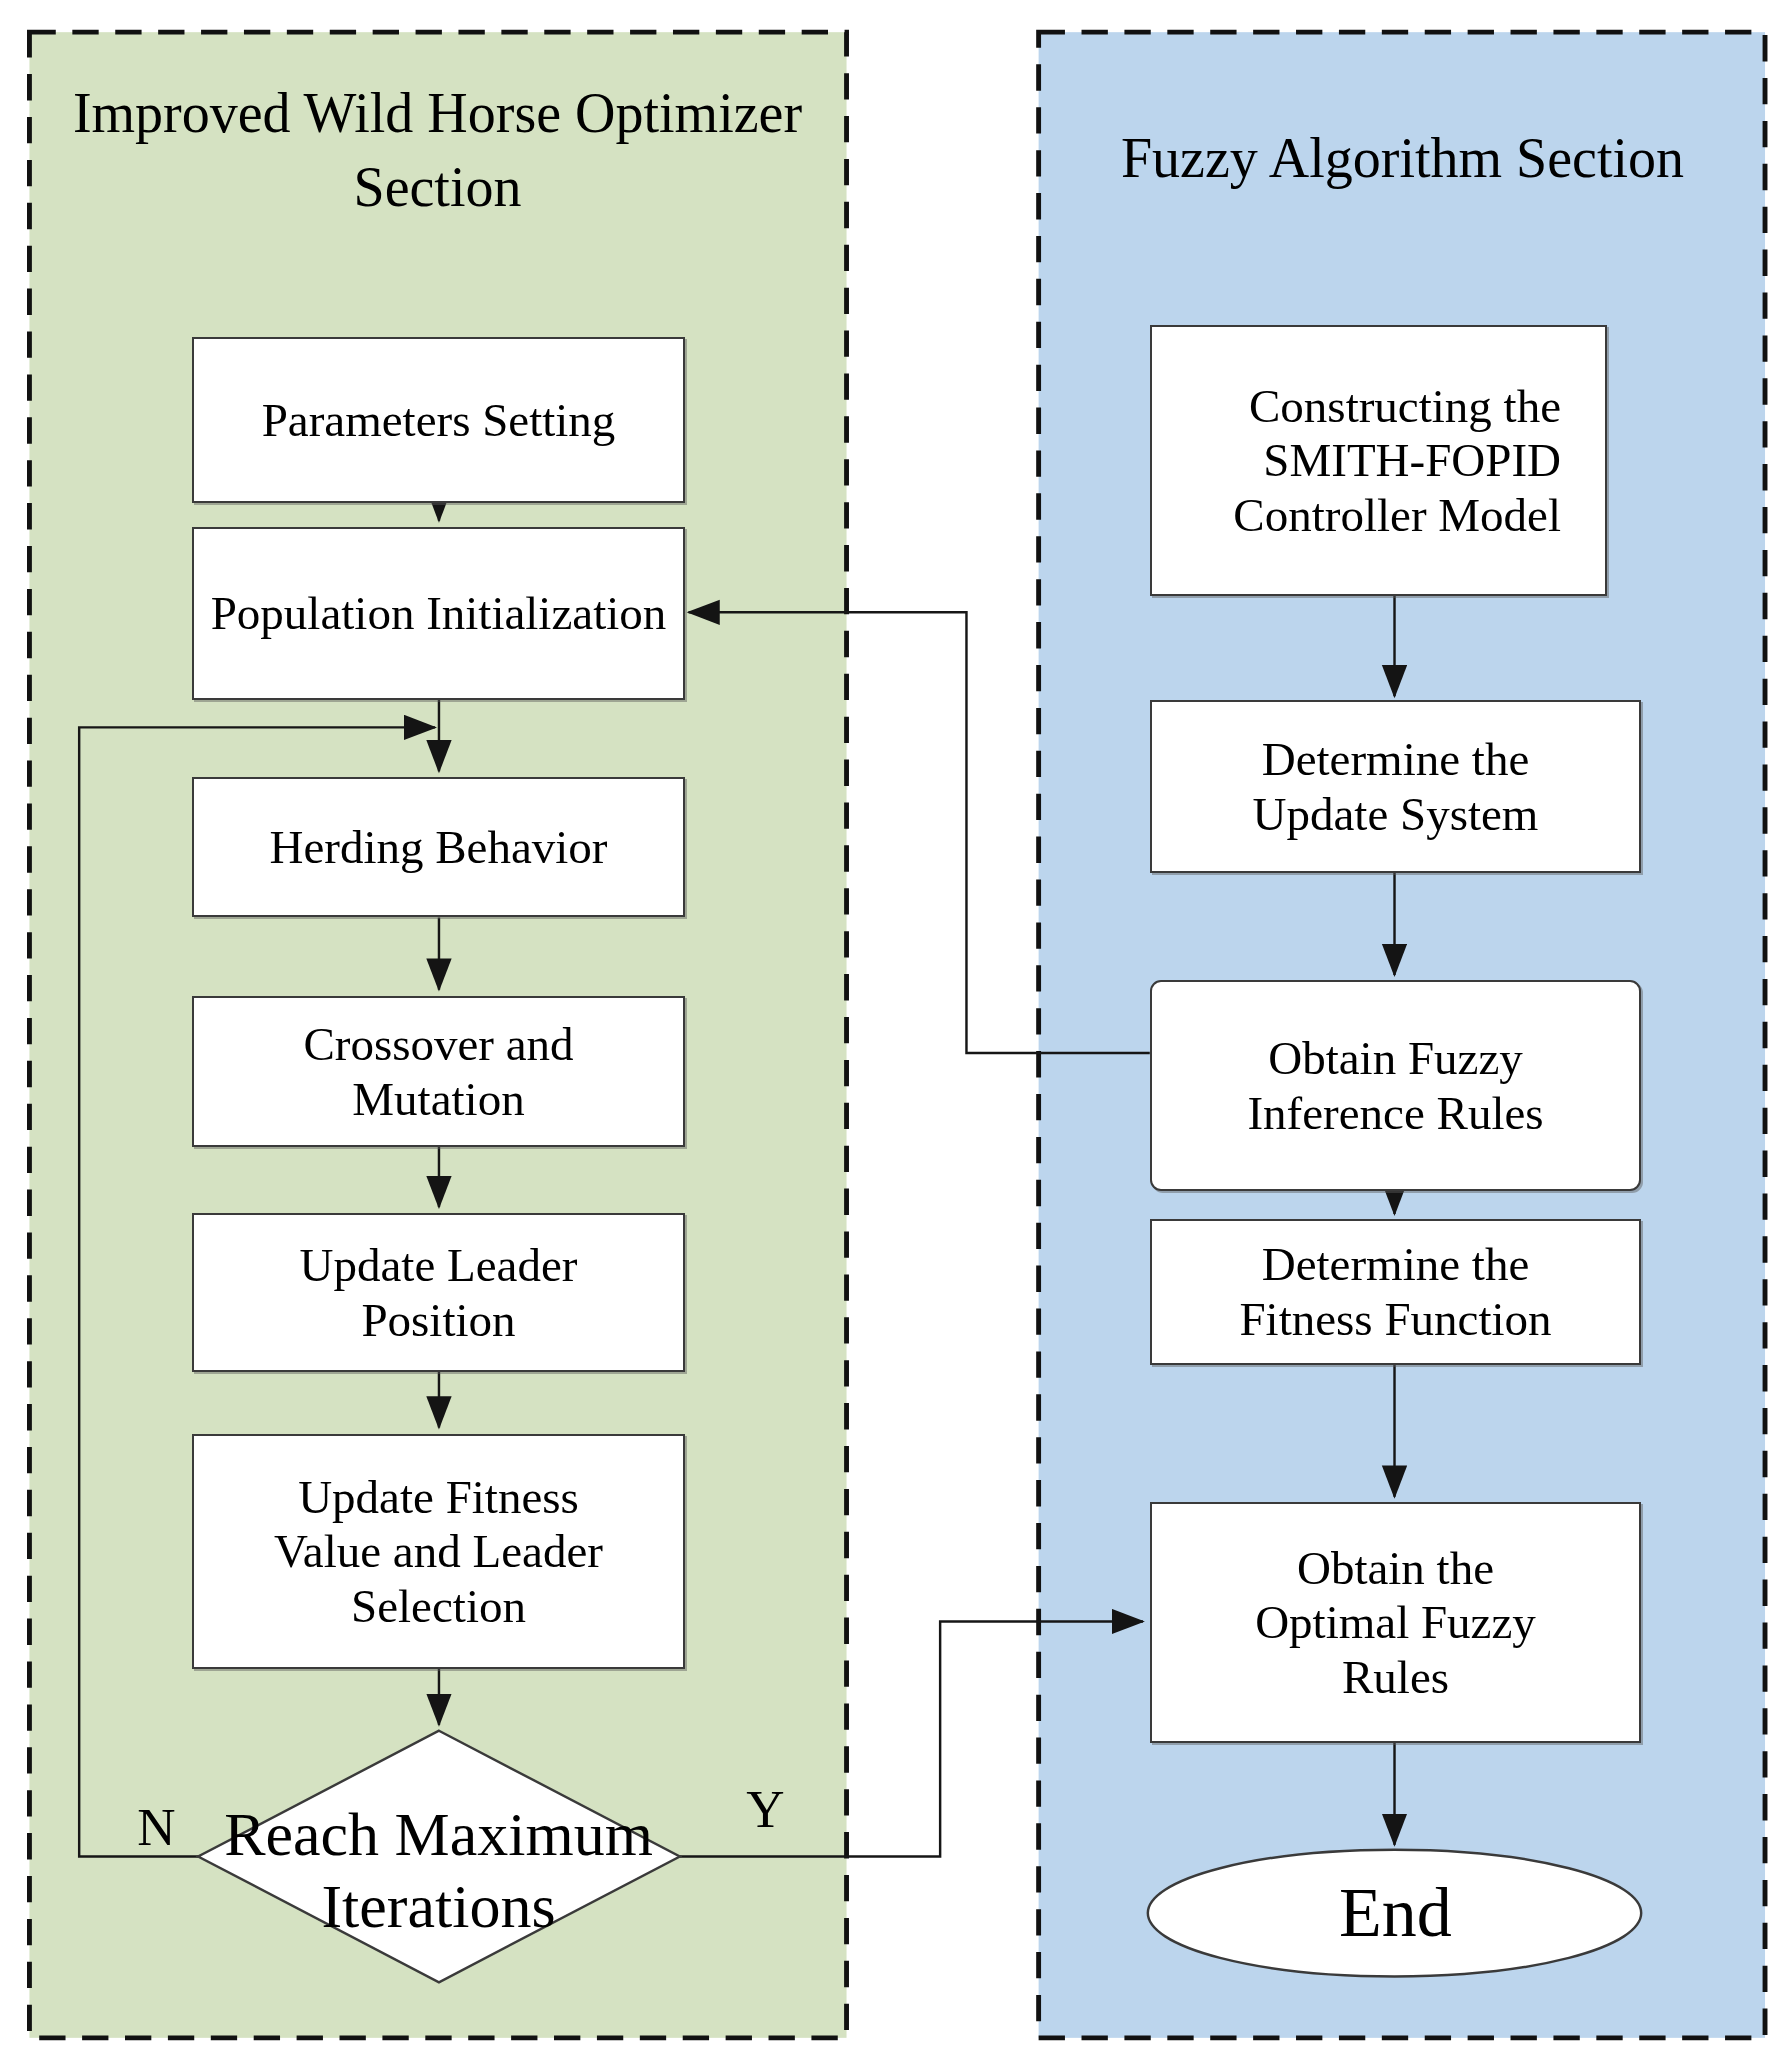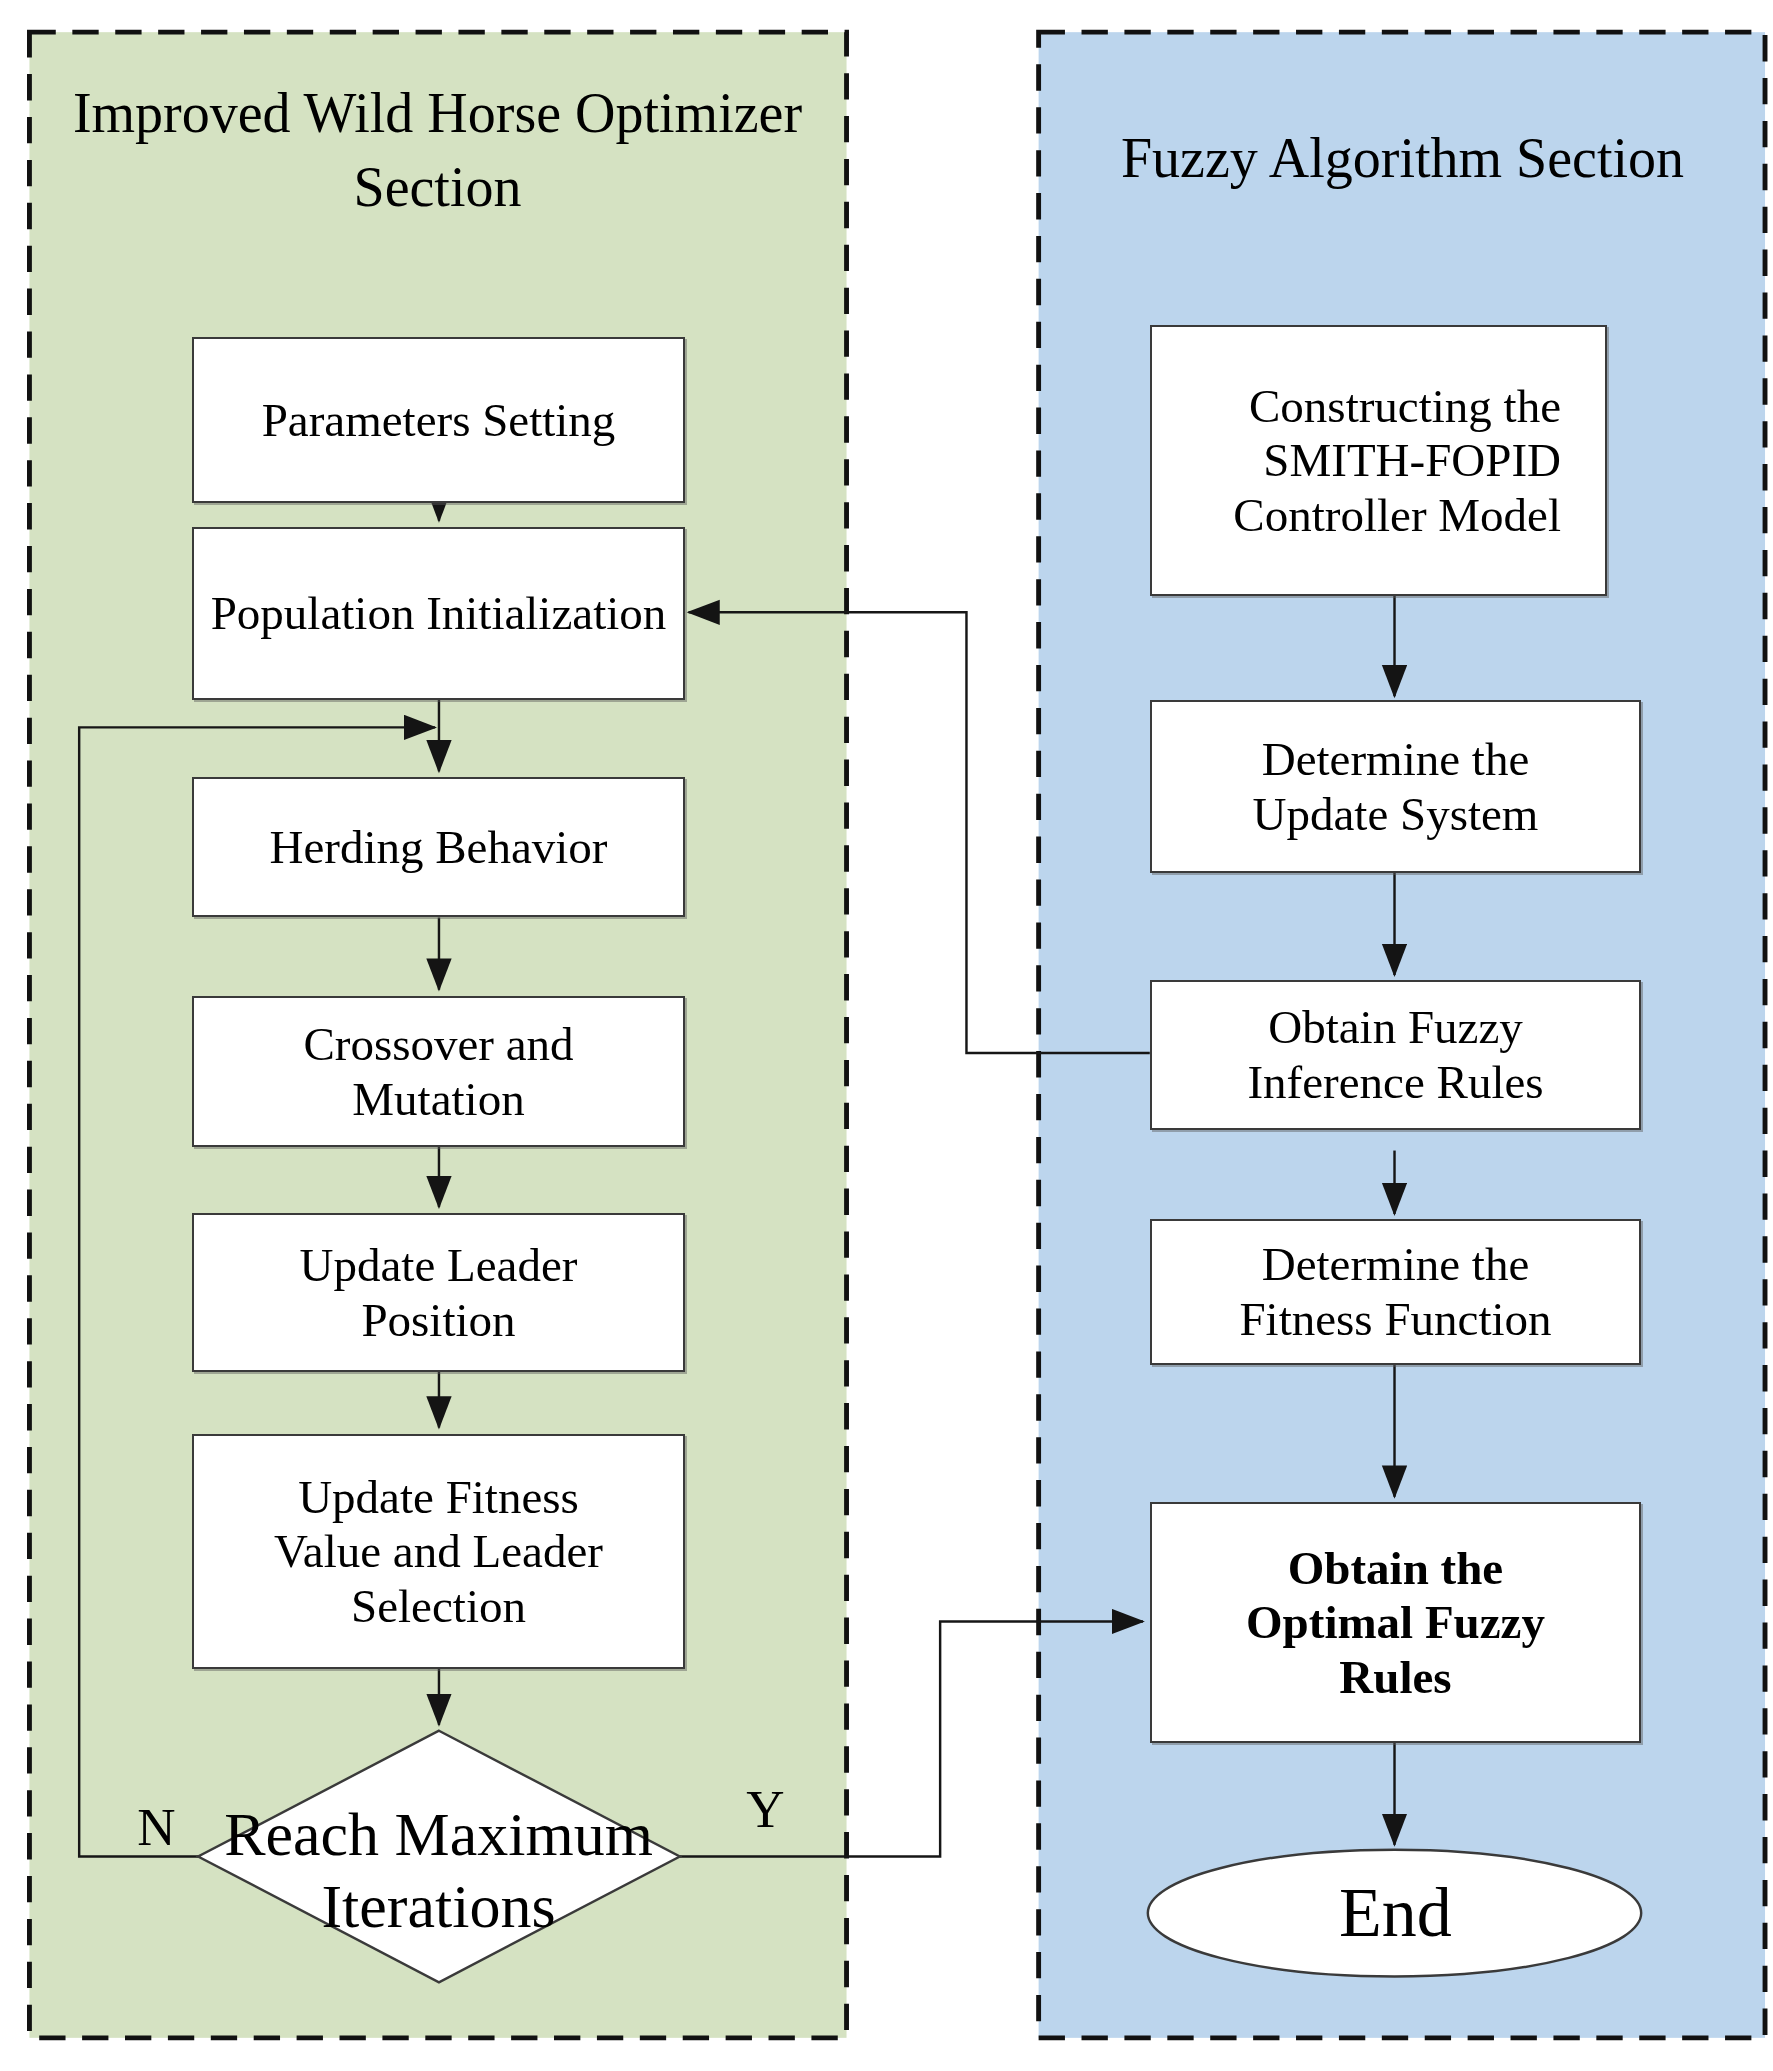--- a/index.html
+++ b/index.html
@@ -37,34 +37,34 @@
     justify-content: center;
     text-align: center;
     font-size: 47px;
     line-height: 1.16;
     padding: 0 7.8px;
     box-shadow: 2px 2px 0 rgba(90,90,90,0.45);
   }
   .pad45 { padding: 0 44px; }
   .pad55 { padding: 0 54px; }
   .pad60 { padding: 0 59px; }
-  .pad75 { padding: 8px 73px; font-weight: bold; }
+  .pad75 { padding: 8px 73px; }
 
   
   .l1 { left: 192px; top: 337px;  width: 493px; height: 166px; }
   .l2 { left: 192px; top: 527px;  width: 493px; height: 173px; }
   .l3 { left: 192px; top: 777px;  width: 493px; height: 140px; }
   .l4 { left: 192px; top: 996px; width: 493px; height: 151px; }
   .l5 { left: 192px; top: 1213px; width: 493px; height: 159px; }
   .l6 { left: 192px; top: 1434px; width: 493px; height: 235px; }
 
   
   .r1 { left: 1150px; top: 325px;  width: 457px; height: 271px; text-align: right; }
   .r2 { left: 1150px; top: 700px;  width: 491px; height: 173px; }
-  .r3 { left: 1150px; top: 980px; width: 491px; height: 150px; }
+  .r3 { left: 1150px; top: 980px; width: 491px; height: 211px; border-radius: 11px; }
   .r4 { left: 1150px; top: 1219px; width: 491px; height: 146px; }
   .r5 { left: 1150px; top: 1502px; width: 491px; height: 241px; }
 
   .green-title { left: 29px;  top: 73px;  width: 817px; height: 156px; }
   .blue-title  { left: 1039px; top: 115px; width: 727px; height: 88px; }
 
   .decision-label { left: 224px; top: 1799px; width: 429px; font-size: 62px; line-height: 1.16; }
   .n-label { left: 98px; top: 1797px; width: 117px; font-size: 53px; }
   .y-label { left: 707px; top: 1779px; width: 117px; font-size: 53px; }
   .end-label { left: 1150px; top: 1882px; width: 491px; height: 62px; font-size: 70px; }

